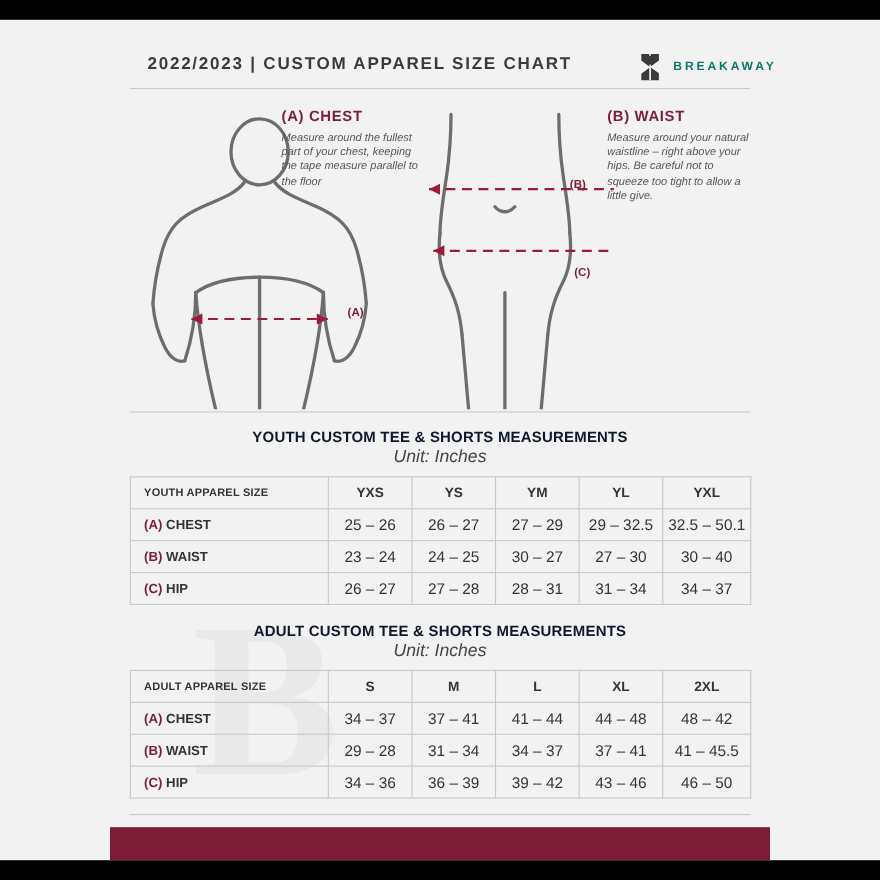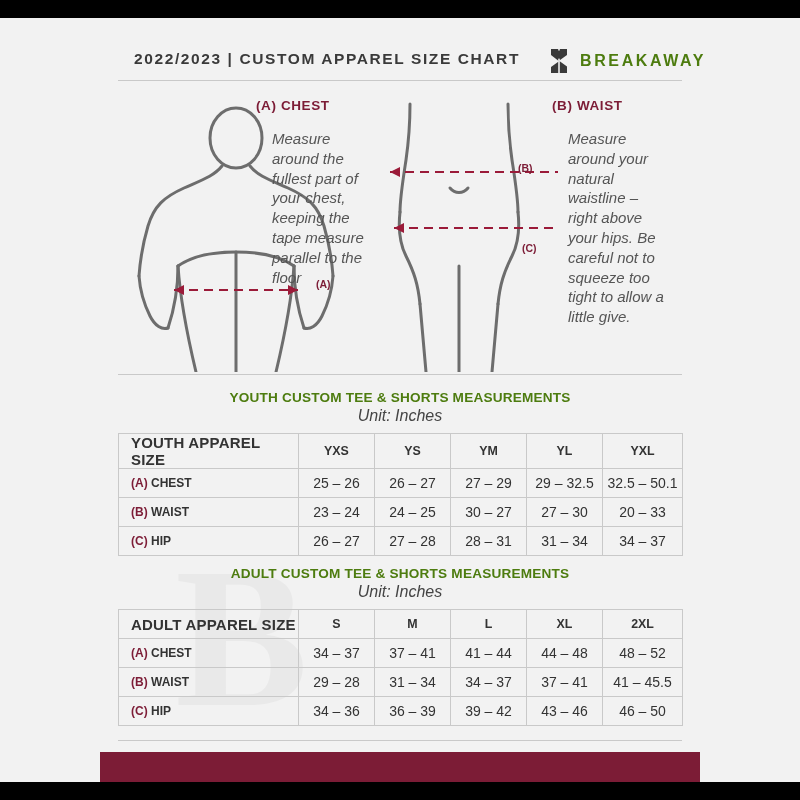--- a/index.html
+++ b/index.html
@@ -59,24 +59,24 @@
     display: flex;
     align-items: center;
     gap: 10px;
   }
   .brand-logo {
     width: 22px;
     height: 26px;
     position: relative;
   }
   .brand-name {
-    font-size: 16px;
+    font-size: 11px;
     font-weight: bold;
     letter-spacing: 2.6px;
-    color: #4d7c0f;
+    color: #0f766e;
   }
   .hr {
     position: absolute;
     left: 118px;
     width: 564px;
     height: 1px;
     background: #c9c9c9;
   }
   
   .illus {
@@ -87,25 +87,25 @@
     height: 292px;
   }
   .note-title {
     font-size: 13.5px;
     font-weight: bold;
     letter-spacing: 0.6px;
     color: #7c1c36;
     margin: 0 0 6px 0;
   }
   .note-body {
-    font-size: 15px;
+    font-size: 10px;
     font-style: italic;
     line-height: 1.32;
     color: #555;
-    margin: 16px;
+    margin: 0;
   }
   .note {
     position: absolute;
     width: 130px;
   }
   .note-a { left: 138px; top: 18px; }
   .note-b { left: 434px; top: 18px; width: 134px; }
   .note-c { left: 434px; top: 158px; width: 138px; }
   .label {
     position: absolute;
@@ -117,21 +117,21 @@
   .section {
     position: absolute;
     left: 118px;
     width: 564px;
   }
   .table-title {
     text-align: center;
     font-size: 13.6px;
     font-weight: bold;
     letter-spacing: 0.2px;
-    color: #4d7c0f;
+    color: #0f172a;
     margin: 0;
   }
   .table-unit {
     text-align: center;
     font-size: 16px;
     font-style: italic;
     color: #444;
     margin: 2px 0 8px 0;
   }
   table {
@@ -156,21 +156,21 @@
     text-align: left;
     padding-left: 12px;
     font-weight: bold;
     font-size: 12px;
   }
   .rowhead .tag { color: #7c1c36; }
   .colhead-first {
     text-align: left;
     padding-left: 12px;
     font-weight: bold;
-    font-size: 15px;
+    font-size: 10px;
     letter-spacing: 0.2px;
   }
   .footer-bar {
     position: absolute;
     left: 100px;
     top: 734px;
     width: 600px;
     height: 48px;
     background: #7c1c36;
   }
@@ -290,21 +290,21 @@
           <td>27 – 29</td>
           <td>29 – 32.5</td>
           <td>32.5 – 50.1</td>
         </tr>
         <tr>
           <td class="rowhead"><span class="tag">(B)</span> <span>WAIST</span></td>
           <td>23 – 24</td>
           <td>24 – 25</td>
           <td>30 – 27</td>
           <td>27 – 30</td>
-          <td>20 – 33</td>
+          <td>30 – 40</td>
         </tr>
         <tr>
           <td class="rowhead"><span class="tag">(C)</span> <span>HIP</span></td>
           <td>26 – 27</td>
           <td>27 – 28</td>
           <td>28 – 31</td>
           <td>31 – 34</td>
           <td>34 – 37</td>
         </tr>
       </tbody>
@@ -333,21 +333,21 @@
           <th>2XL</th>
         </tr>
       </thead>
       <tbody>
         <tr>
           <td class="rowhead"><span class="tag">(A)</span> <span>CHEST</span></td>
           <td>34 – 37</td>
           <td>37 – 41</td>
           <td>41 – 44</td>
           <td>44 – 48</td>
-          <td>48 – 52</td>
+          <td>48 – 42</td>
         </tr>
         <tr>
           <td class="rowhead"><span class="tag">(B)</span> <span>WAIST</span></td>
           <td>29 – 28</td>
           <td>31 – 34</td>
           <td>34 – 37</td>
           <td>37 – 41</td>
           <td>41 – 45.5</td>
         </tr>
         <tr>

